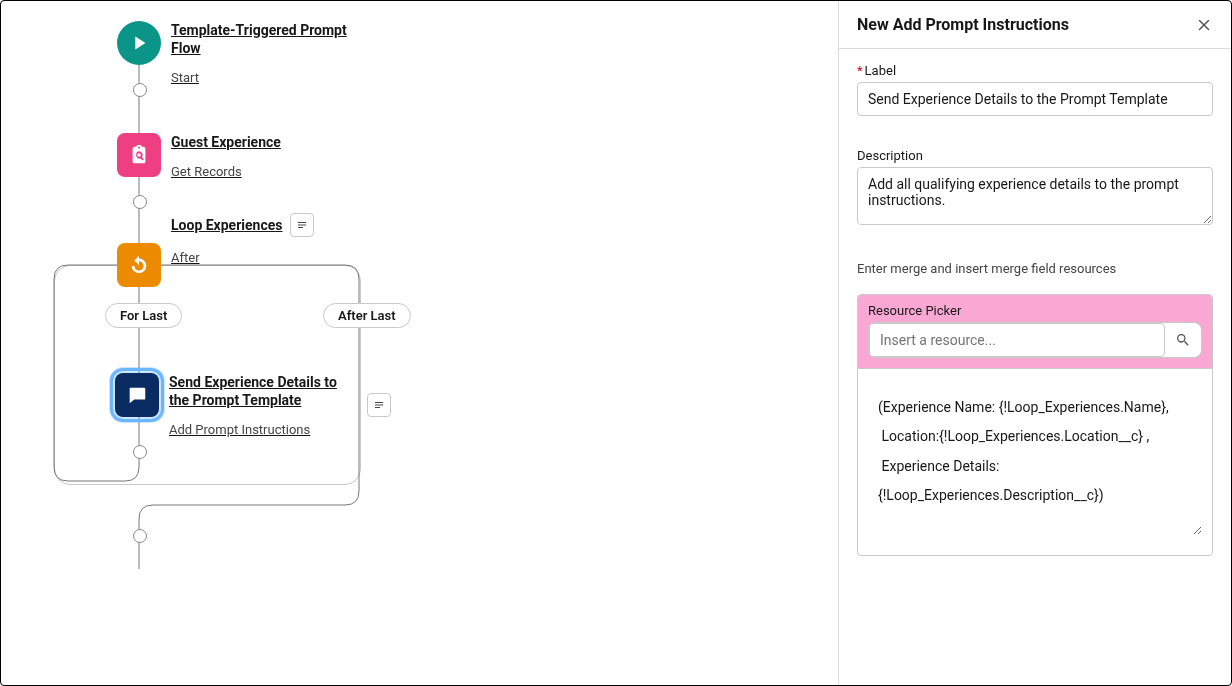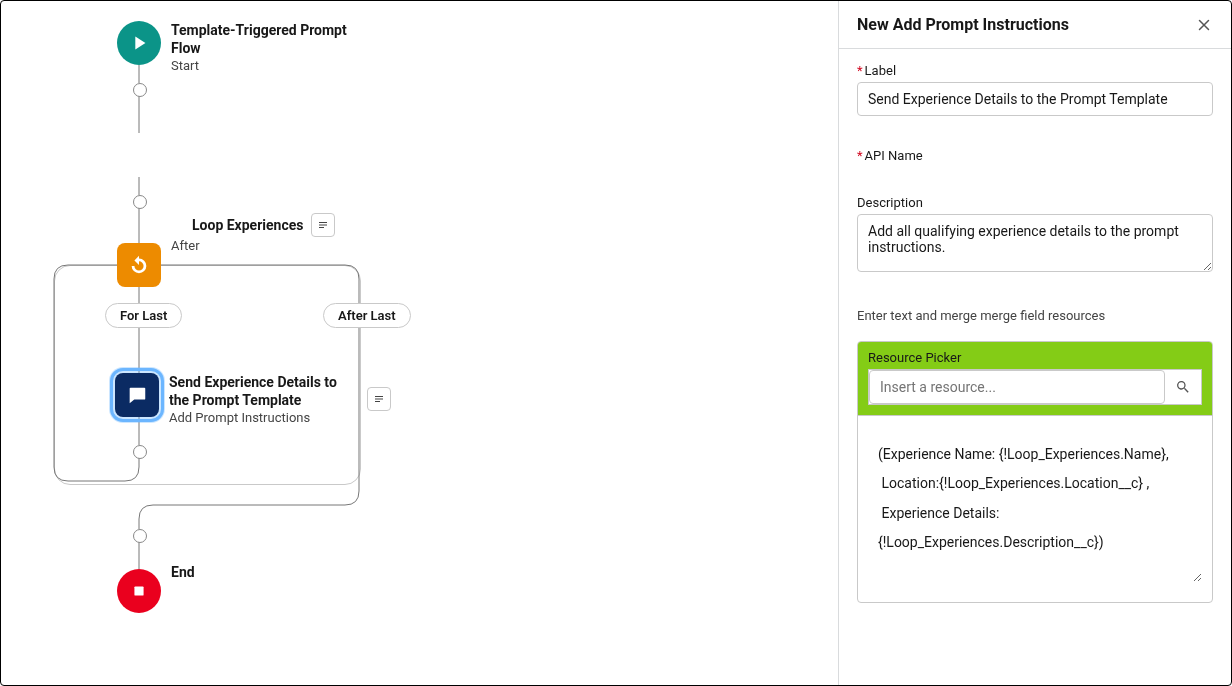--- a/index.html
+++ b/index.html
@@ -27,23 +27,23 @@
 }
 .canvas svg.wires{position:absolute;inset:0;width:100%;height:100%;}
 .node{
   position:absolute;display:flex;align-items:flex-start;
 }
 .node .icon{
   width:44px;height:44px;border-radius:8px;display:flex;align-items:center;justify-content:center;flex-shrink:0;color:#fff;
 }
 .node .icon.circle{border-radius:50%;}
 .node .icon svg{width:22px;height:22px;display:block;}
-.node .labels{margin-left:10px;max-width:190px;}
+.node .labels{margin-left:10px;max-width:190px;text-decoration:underline;}
 .node .title{font-weight:700;font-size:14px;line-height:1.3;}
-.node .sub{font-size:13px;color:var(--text-sub);margin-top:1px;}
+.node .sub{font-size:13px;color:var(--text-sub);margin-top:13px;}
 .detail-icon{
   width:22px;height:22px;border:1px solid var(--panel-border);border-radius:4px;margin-left:8px;
   display:flex;align-items:center;justify-content:center;color:#444;background:#fff;
 }
 .detail-icon svg{width:12px;height:12px;}
 .node.selected .icon{
   outline:3px solid #6cb6ff;outline-offset:2px;box-shadow:0 0 0 6px rgba(108,182,255,.35);
 }
 .loop-box{
   position:absolute;border:1px solid var(--panel-border);border-radius:16px;
@@ -77,25 +77,25 @@
 .field textarea{resize:vertical;}
 textarea.desc{height:58px;}
 .section-title{font-size:17px;font-weight:700;margin:6px 0 4px;}
 .section-sub{font-size:13px;color:var(--text-sub);margin-bottom:18px;}
 .info-icon{display:inline-block;width:14px;height:14px;border-radius:50%;background:#6b6b6b;vertical-align:-2px;margin-left:6px;position:relative;}
 .info-icon::after{content:"i";position:absolute;inset:0;text-align:center;color:#fff;font-size:10px;font-weight:700;line-height:14px;font-style:italic;}
 .picker-box{
   border:1px solid var(--field-border);border-radius:4px;overflow:hidden;
 }
 .picker-head{
-  background:#84cc16;padding:8px 10px 10px;border-bottom:1px solid var(--field-border);
+  background:#f9a8d4;padding:8px 10px 10px;border-bottom:1px solid var(--field-border);
 }
 .picker-head .plabel{font-size:13px;margin-bottom:4px;}
 .picker-input{
-  display:flex;align-items:center;border:1px solid var(--field-border);border-radius:0;background:#fff;
+  display:flex;align-items:center;border:1px solid var(--field-border);border-radius:8px;background:#fff;
 }
 .picker-input input{flex:1;border:none;outline:none;font:inherit;font-size:14px;padding:8px 10px;}
 .picker-input .search-icon{width:16px;height:16px;margin:0 10px;color:#555;}
 .picker-body{padding:16px 10px;}
 textarea.prompt{
   width:100%;box-sizing:border-box;border:none;outline:none;font:inherit;font-size:14px;line-height:2.1;
   min-height:150px;resize:vertical;
 }
 </style>
 </head>
@@ -137,29 +137,40 @@
         <svg viewBox="0 0 24 24">
             <path fill="currentColor" d="M8 5v14l11-7z"></path>
           </svg>
       </div>
       <div class="labels">
         <div class="title">Template-Triggered Prompt Flow</div>
         <div class="sub">Start</div>
       </div>
     </div>
 
+    <div class="node" style="left:116px;top:132px;">
+      <div class="icon" style="background:var(--accent-pink);">
+        <svg viewBox="0 0 24 24">
+          <path fill="currentColor" d="M17 3h-2a2 2 0 0 0-2-2h-2a2 2 0 0 0-2 2H7a2 2 0 0 0-2 2v14a2 2 0 0 0 2 2h10a2 2 0 0 0 2-2V5a2 2 0 0 0-2-2Zm-6 0h2v2h-2Zm1 5a4 4 0 0 1 3.2 6.4l2.2 2.2-1.4 1.4-2.2-2.2A4 4 0 1 1 12 8Zm0 2a2 2 0 1 0 0 4 2 2 0 0 0 0-4Z"></path>
+        </svg>
+      </div>
+      <div class="labels">
+        <div class="title">Guest Experience</div>
+        <div class="sub">Get Records</div>
+      </div>
+    </div>
 
     <div class="node" style="left:116px;top:242px;">
       <div class="icon" style="background:var(--accent-orange);">
         <svg viewBox="0 0 24 24">
           <path fill="currentColor" d="M12 5V2L7 7l5 5V8a5 5 0 1 1-5 5H4a8 8 0 1 0 8-8Z"></path>
         </svg>
       </div>
       <div class="labels" style="transform:translateY(-30px);">
-        <div style="display:flex;align-items:center;margin-left:21px;">
+        <div style="display:flex;align-items:center;">
           <div class="title">Loop Experiences</div>
           <div class="detail-icon">
             <svg viewBox="0 0 24 24">
                 <path fill="currentColor" d="M4 6h16v2H4zm0 5h16v2H4zm0 5h10v2H4z"></path>
               </svg>
           </div>
         </div>
         <div class="sub">After</div>
       </div>
     </div>
@@ -174,57 +185,46 @@
         <div class="title">Send Experience Details to the Prompt Template</div>
         <div class="sub">Add Prompt Instructions</div>
       </div>
       <div class="detail-icon" style="align-self:center;">
         <svg viewBox="0 0 24 24">
             <path fill="currentColor" d="M4 6h16v2H4zm0 5h16v2H4zm0 5h10v2H4z"></path>
           </svg>
       </div>
     </div>
 
-    <div class="node" style="left:116px;top:568px;">
-      <div class="icon circle" style="background:var(--accent-red);">
-        <svg viewBox="0 0 24 24">
-            <rect x="7" y="7" width="10" height="10" rx="1" fill="currentColor"></rect>
-          </svg>
-      </div>
-      <div class="labels" style="transform:translateY(-6px);">
-        <div class="title">End</div>
-      </div>
-    </div>
 
   </div>
 
   <div class="sidepanel">
     <div class="panel-head">
       <h1>New Add Prompt Instructions</h1>
       <svg class="close" viewBox="0 0 24 24">
         <path stroke="currentColor" stroke-width="2" stroke-linecap="round" d="M6 6l12 12M18 6 6 18"></path>
       </svg>
     </div>
     <div class="panel-body">
 
       <div class="field">
         <div class="label"><span class="req">*</span><span>Label</span></div>
         <input type="text" value="Send Experience Details to the Prompt Template" style="">
       </div>
 
       <div class="field">
-        <div class="label"><span class="req">*</span><span>API Name</span></div>
       </div>
 
       <div class="field">
         <div class="label"><span>Description</span></div>
         <textarea class="desc" style="">Add all qualifying experience details to the prompt instructions.</textarea>
       </div>
 
-      <div class="section-sub">Enter text and merge merge field resources</div>
+      <div class="section-sub">Enter merge and insert merge field resources</div>
 
       <div class="field">
         <div class="picker-box">
           <div class="picker-head">
             <div class="plabel">Resource Picker</div>
             <div class="picker-input">
               <input type="text" placeholder="Insert a resource..." style="">
               <svg class="search-icon" viewBox="0 0 24 24">
                 <path fill="currentColor" d="M15.5 14h-.79l-.28-.27a6.5 6.5 0 1 0-.7.7l.27.28v.79l5 5 1.5-1.5-5-5Zm-6 0a4.5 4.5 0 1 1 0-9 4.5 4.5 0 0 1 0 9Z"></path>
               </svg>

